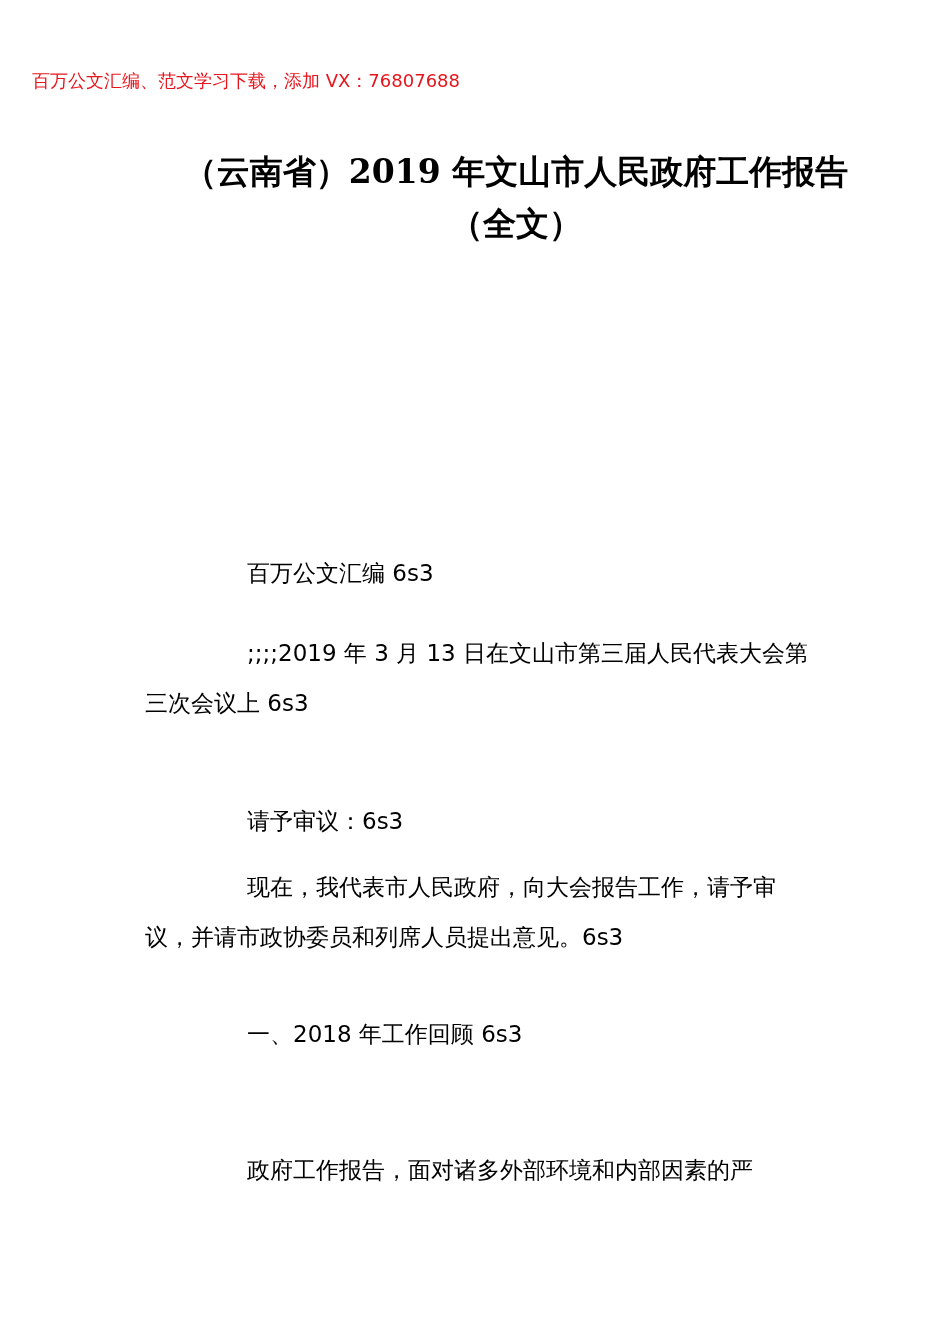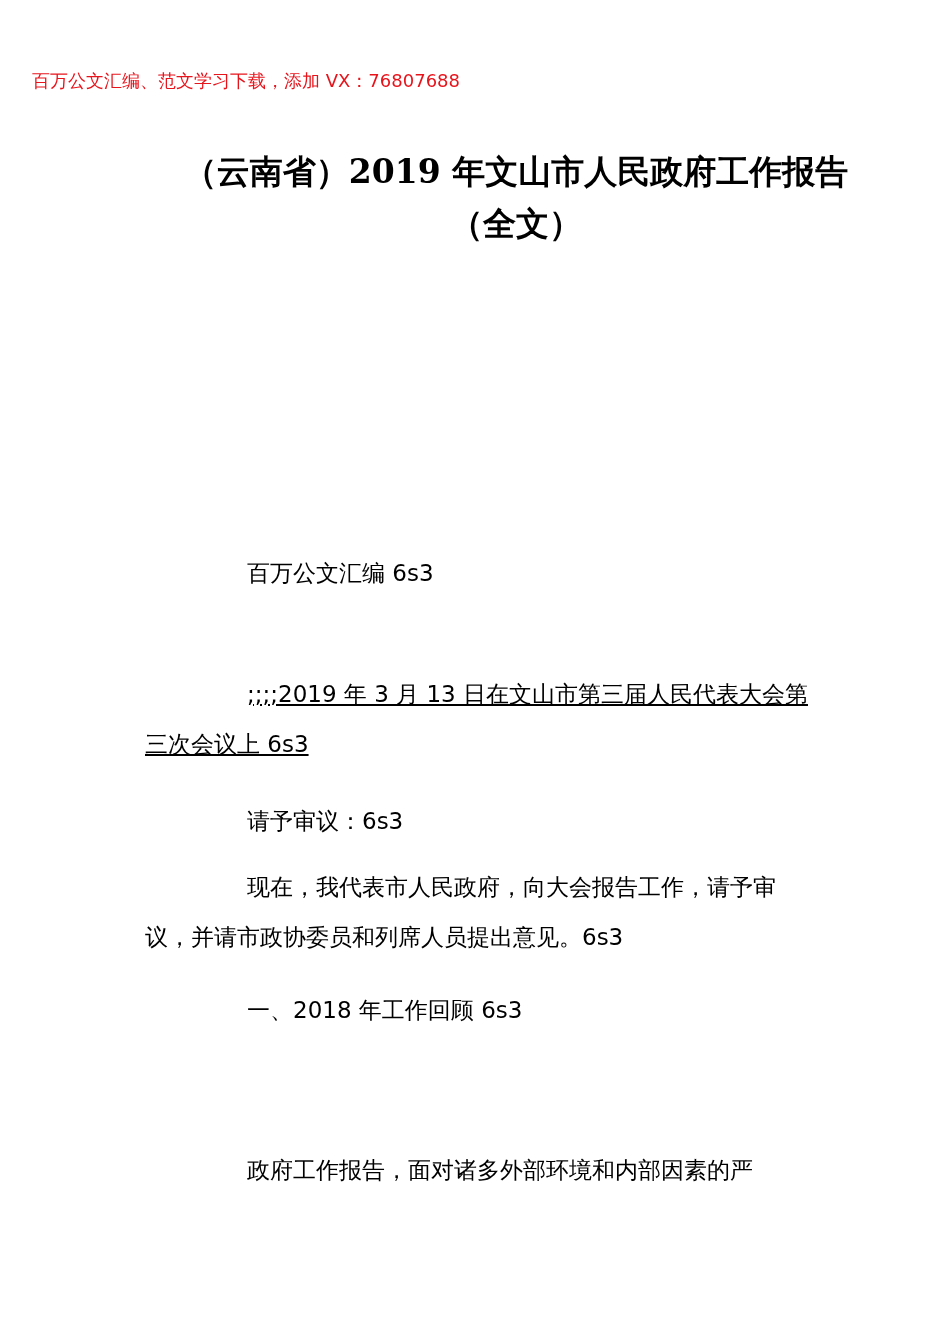--- a/index.html
+++ b/index.html
@@ -44,24 +44,24 @@
       position: absolute;
       left: 145px;
       width: 665px;
       font-size: 23px;
       line-height: 50px;
       color: #000000;
       text-indent: 102px;
       word-break: break-all;
     }
     .p1 { top: 548px; }
-    .p2 { top: 669px; text-decoration: underline; }
+    .p2 { top: 628px; }
     .p3 { top: 796px; }
     .p4 { top: 862px; }
-    .p5 { top: 985px; }
+    .p5 { top: 1009px; }
     .p6 { top: 1145px; }
   </style>
 </head>
 <body>
 
 <div class="header-note">百万公文汇编、范文学习下载，添加 VX：76807688</div>
 
 <div class="doc-title">（云南省）2019 年文山市人民政府工作报告（全文）</div>
 
 <div class="para p1">百万公文汇编 6s3</div>

